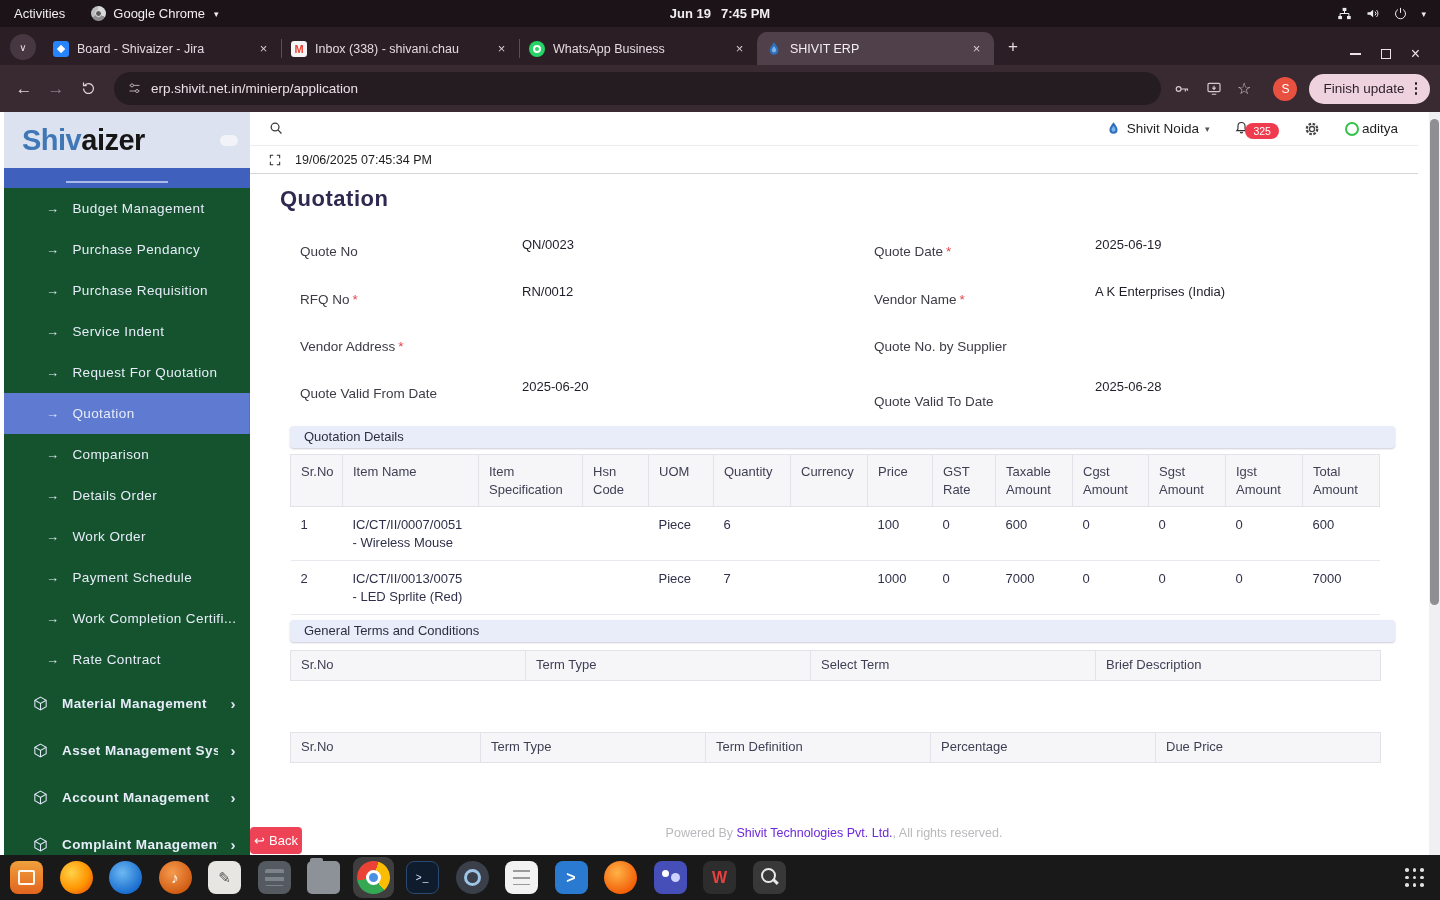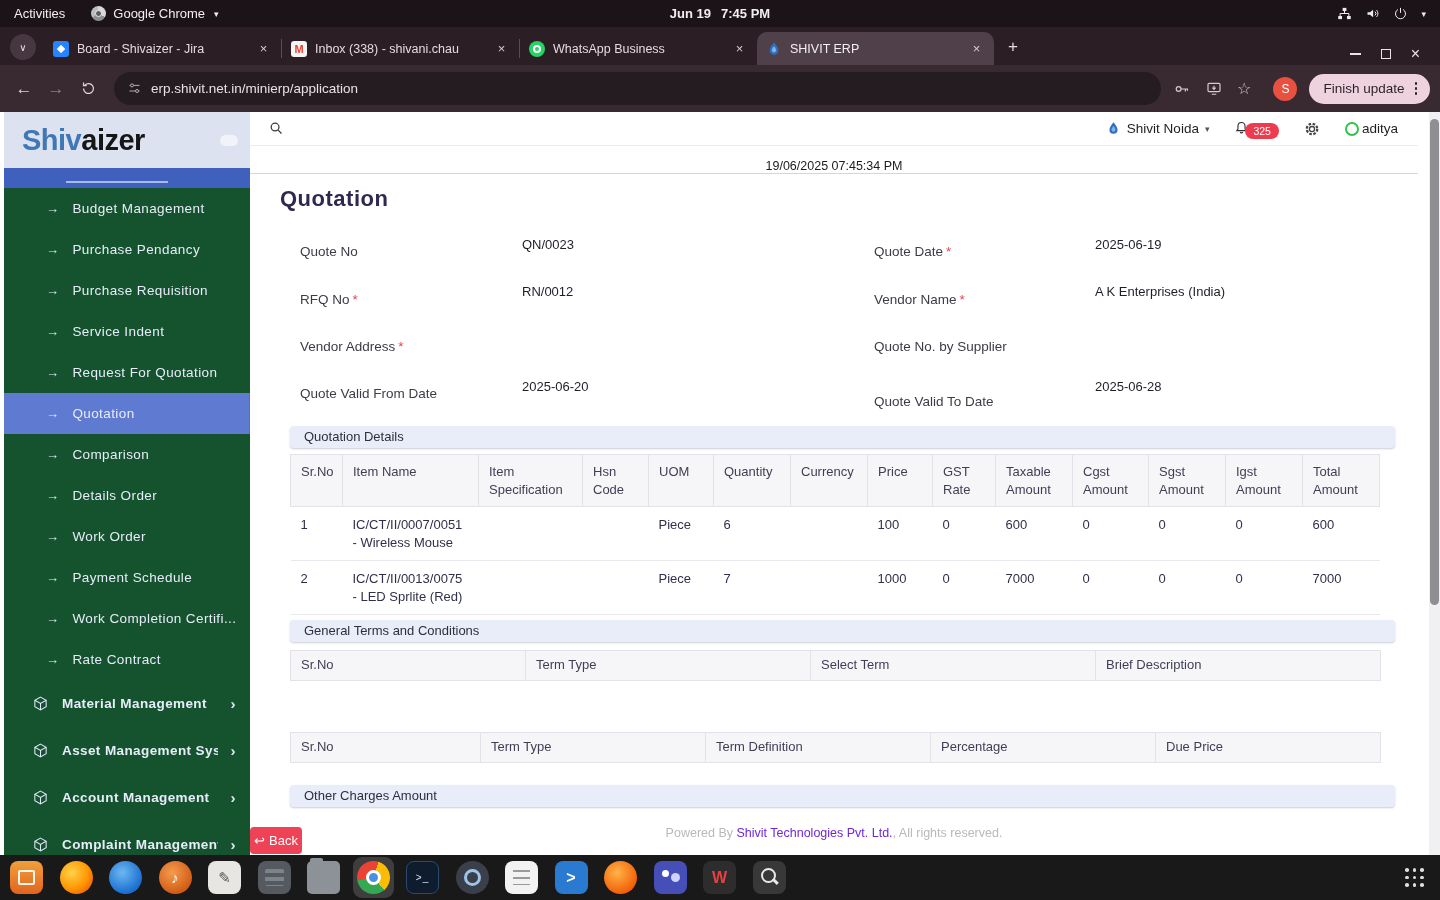--- a/index.html
+++ b/index.html
@@ -99,21 +99,21 @@
   .caret-sm { font-size:9px; color:#555; }
   .bell-wrap { display:flex; align-items:center; position:relative; }
   .bell-wrap svg { stroke:#2f2f2f; fill:none; stroke-width:1.6; }
   .badge { background:#ee3b4e; color:#fff; border-radius:9px; font-size:10.5px; padding:2px 8px;
     margin-left:-5px; margin-top:4px; }
   .gear svg { stroke:#444; fill:none; }
   .user { display:flex; align-items:center; gap:3px; font-size:13.5px; color:#1f1f1f; }
   .user-ring { width:14px; height:14px; border-radius:50%; border:2.5px solid #35c24a; background:#fff; }
 
   .time-row { height:28px; display:flex; align-items:center; gap:13px; padding:0 18px;
-    border-bottom:1px solid #d6d6da; font-size:12.5px; color:#1c1c1c;flex-direction:column; }
+    border-bottom:1px solid #d6d6da; font-size:12.5px; color:#1c1c1c; }
   .time-row svg { stroke:#2f2f2f; fill:none; stroke-width:1.8; }
 
   .page-title { position:absolute; top:74px; left:30px; font-size:22px; font-weight:600;
     color:#2f2950; letter-spacing:.5px; }
 
   .f-label { position:absolute; font-size:13.5px; color:#3c3c46; }
   .f-label .req { color:#e2434f; margin-left:3px; }
   .f-value { position:absolute; font-size:13px; color:#1e1e28; }
 
   .sec-bar { position:absolute; left:40px; width:1105px; height:22px; background:#e9edf9;
@@ -563,21 +563,20 @@
             <tr>
           <th>Sr.No</th>
               <th>Term Type</th>
           <th>Term Definition</th>
               <th>Percentage</th>
           <th>Due Price</th>
         </tr>
           </thead>
       </table>
 
-      <div class="sec-bar" style="top:673px">Other Charges Amount</div>
 
       <div class="footer"><span>Powered By </span><span class="lnk">Shivit Technologies Pvt. Ltd.</span><span>, All rights reserved.</span></div>
 
       <div class="back-btn">
         <span class="hk">↩</span>
         <span>Back</span>
       </div>
     </div>
 
     <div class="scrollbar">

